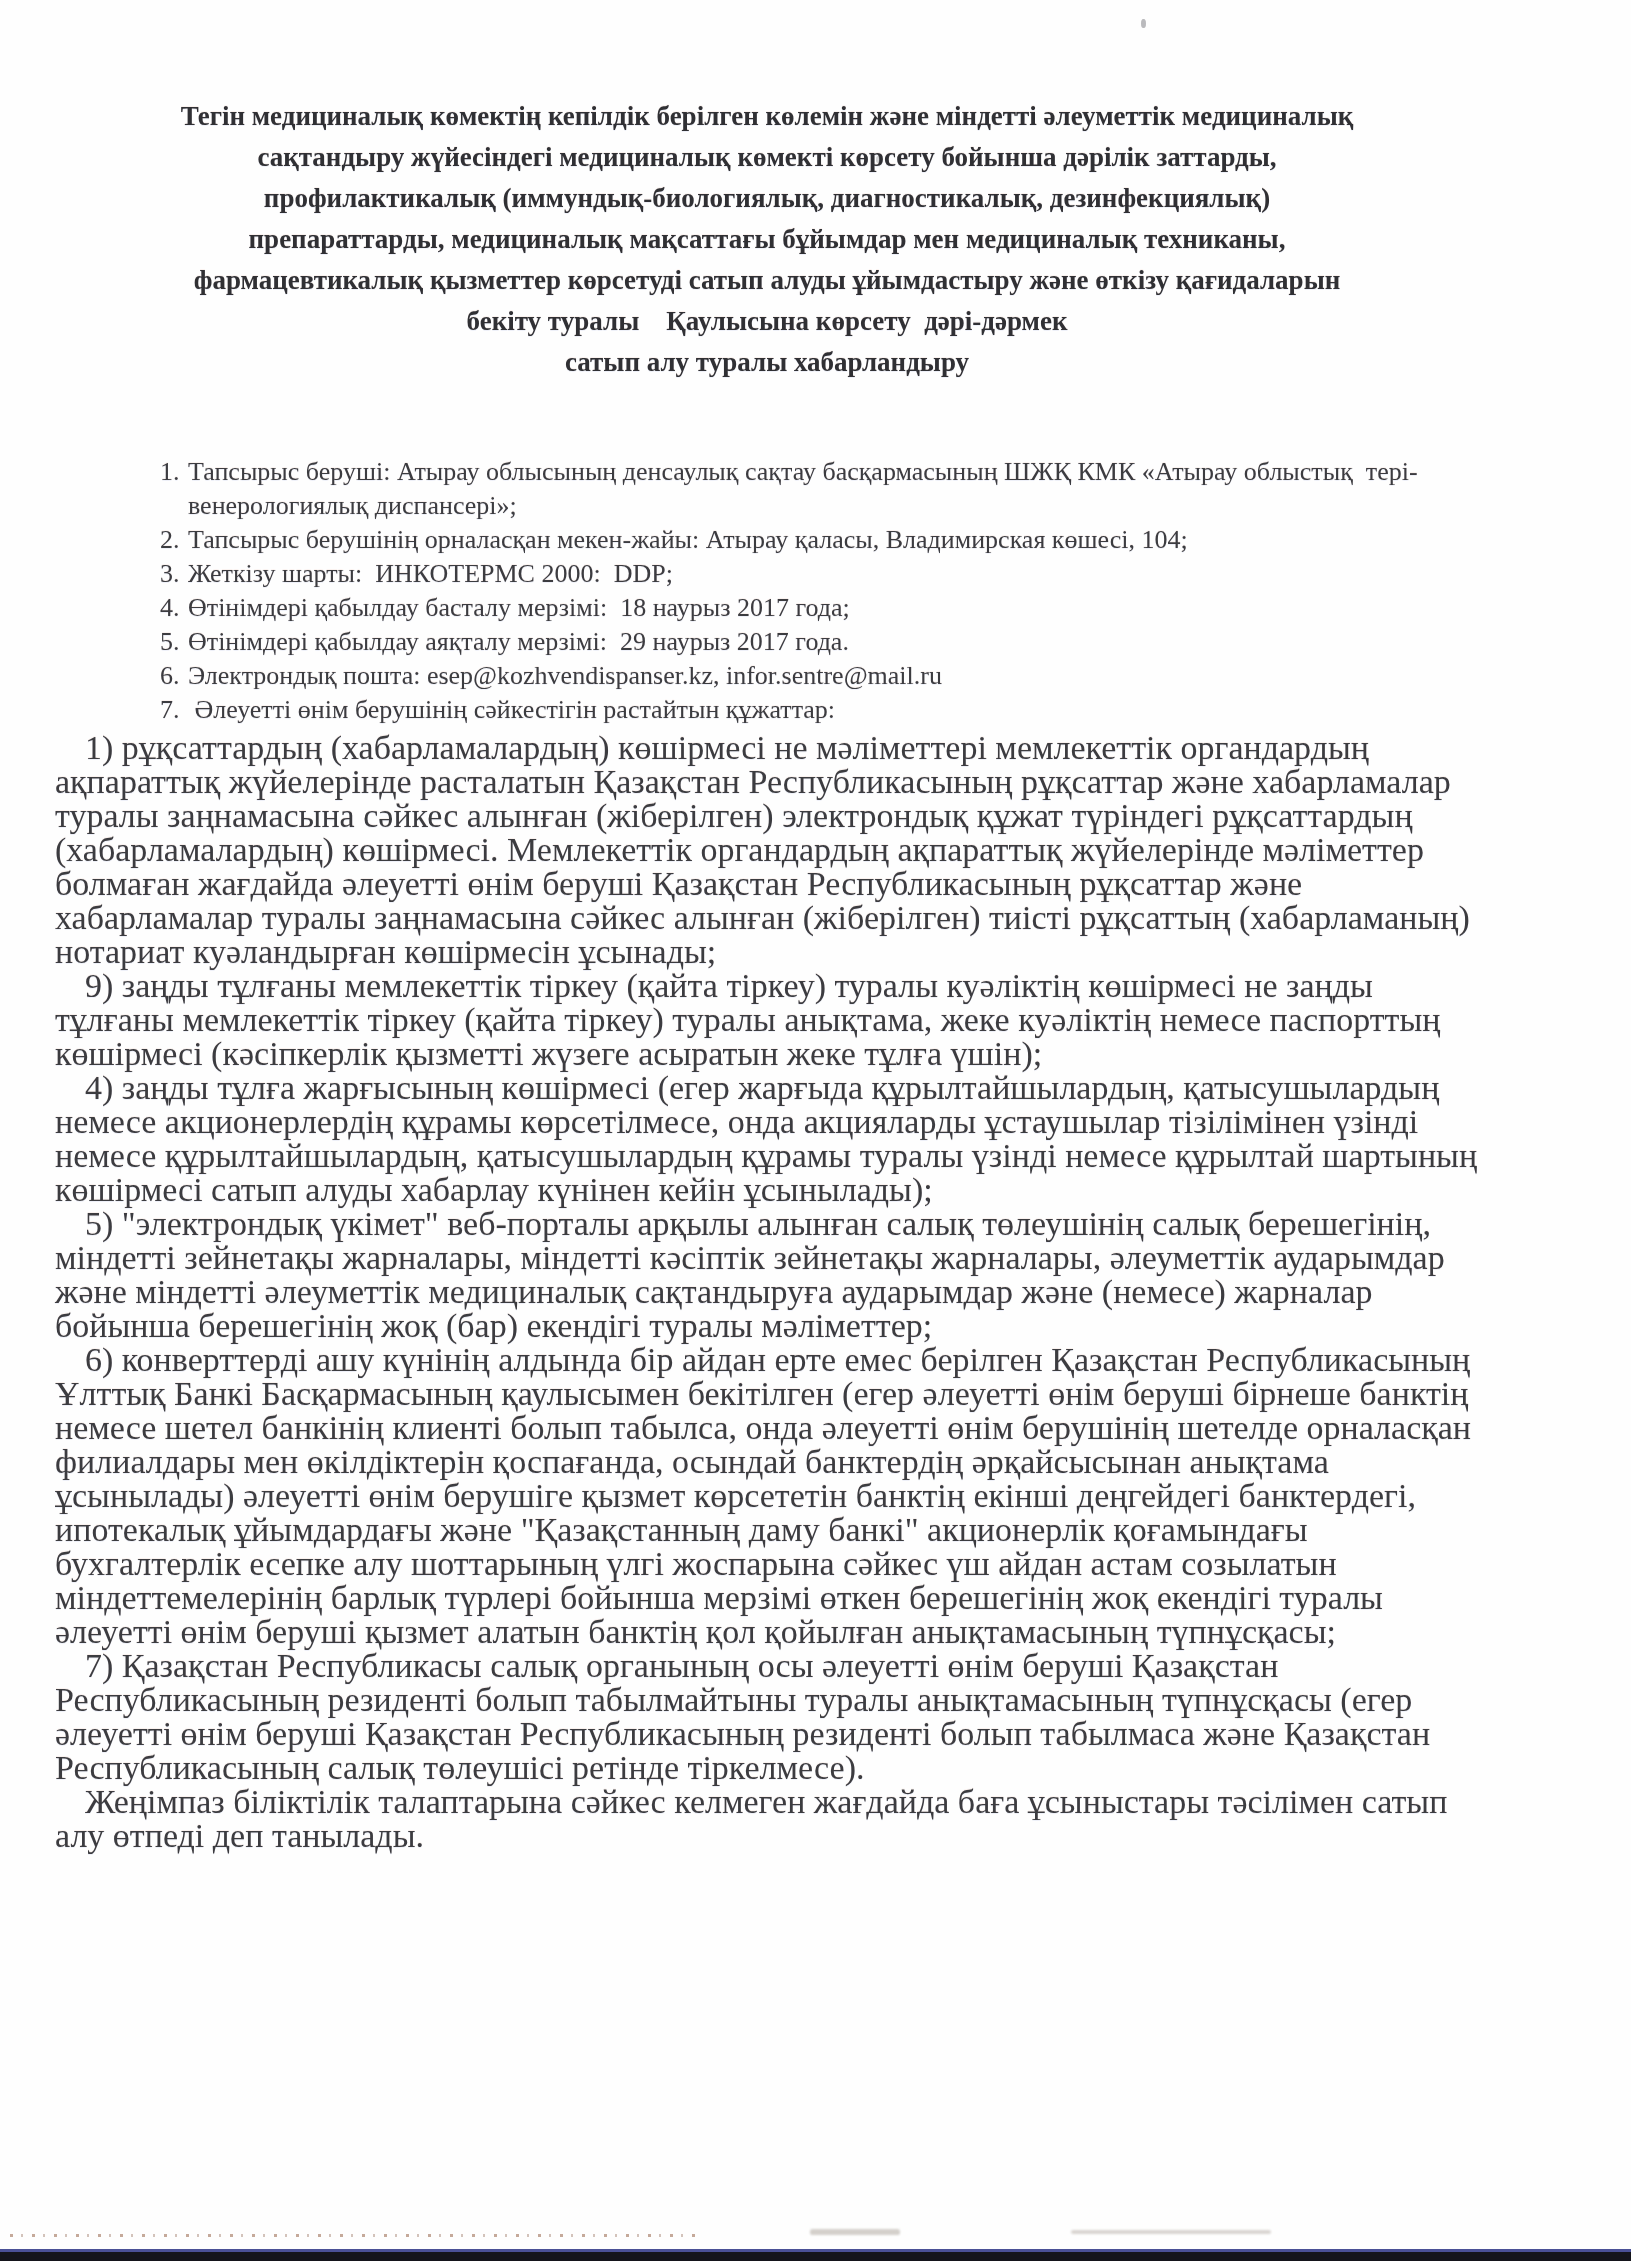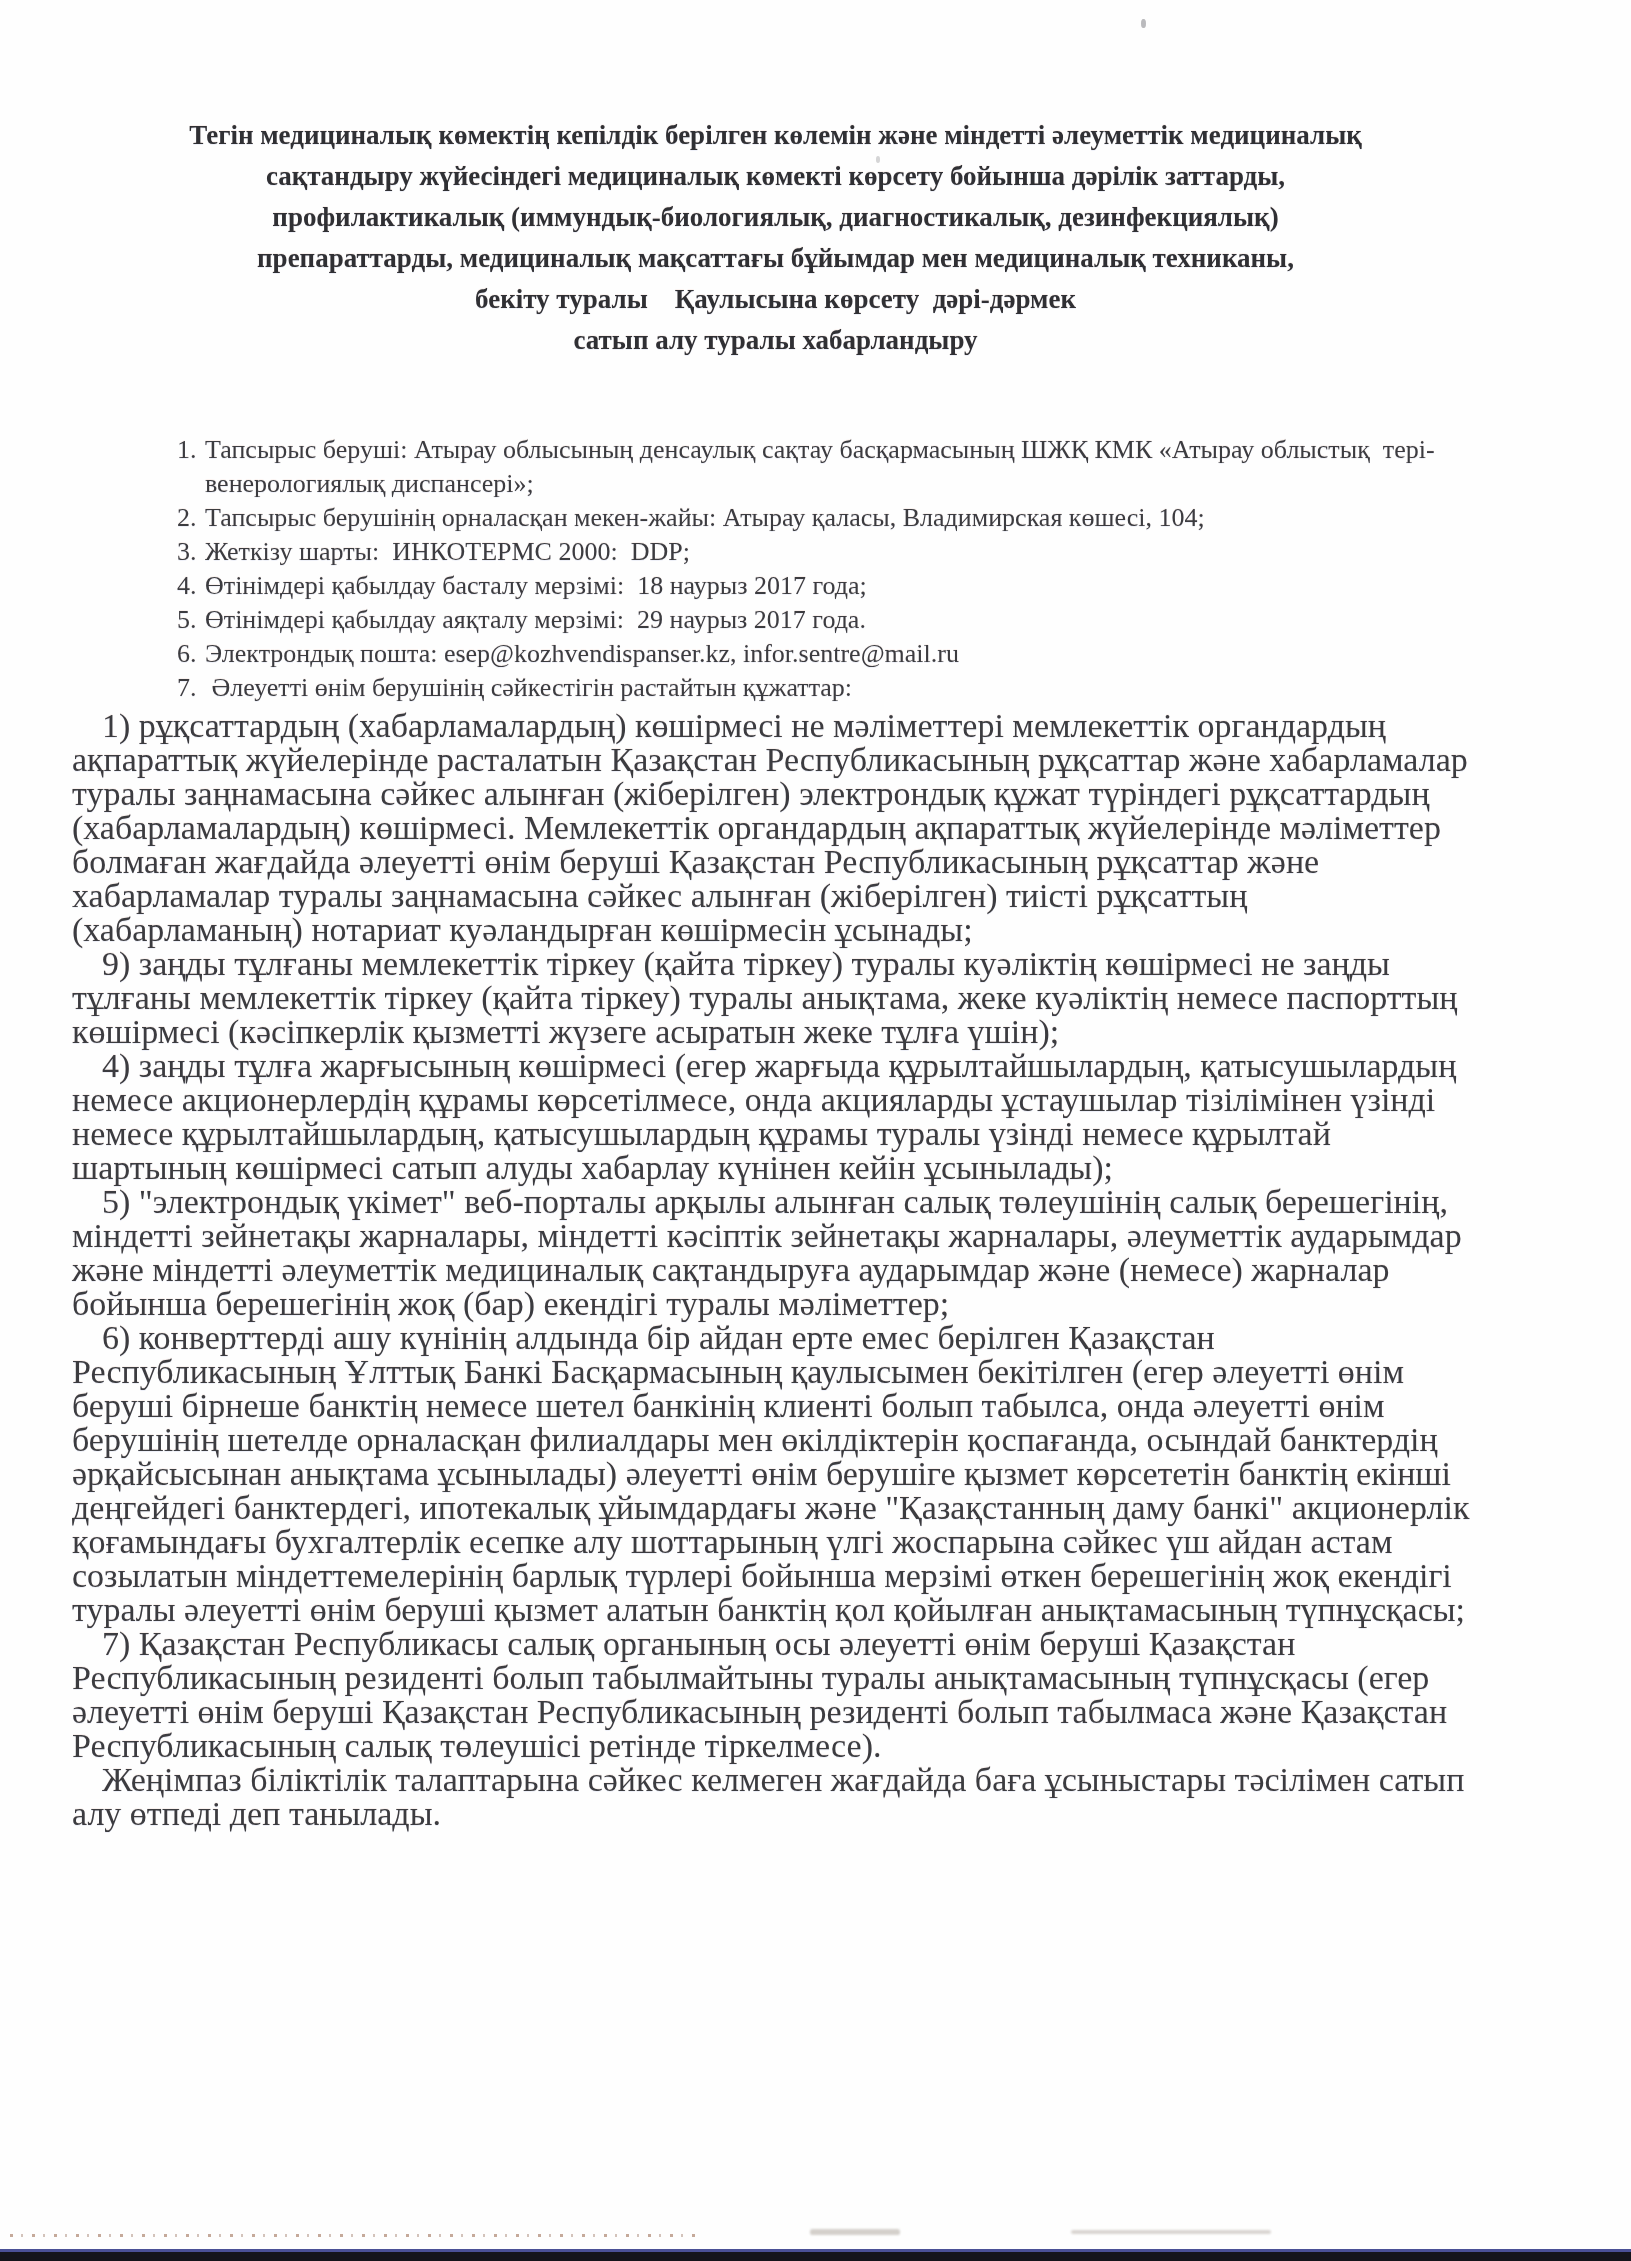--- a/index.html
+++ b/index.html
@@ -12,24 +12,23 @@
     background: #fefefe;
     overflow: hidden;
     font-family: "Liberation Serif", "DejaVu Serif", serif;
     color: #3c3c40;
     
     text-shadow: 0 1.3px 0 rgba(100,120,200,0.10), 0 -0.6px 0 rgba(200,100,70,0.08);
   }
 
   .content {
     position: absolute;
-    left: 72px;
+    left: 55px;
     right: 152px;
     top: 96px;
-    margin-top: 19px;
   }
 
   .doc-title {
     text-align: center;
     font-weight: 700;
     font-size: 27px;
     line-height: 41px;
     color: #303034;
   }
   .title-line { white-space: pre-wrap; }
@@ -117,20 +116,21 @@
 
 <div class="page">
 
   <div class="content">
 
     <div class="doc-title">
       <div class="title-line">Тегін медициналық көмектің кепілдік берілген көлемін және міндетті әлеуметтік медициналық</div>
       <div class="title-line">сақтандыру жүйесіндегі медициналық көмекті көрсету бойынша дәрілік заттарды,</div>
       <div class="title-line">профилактикалық (иммундық-биологиялық, диагностикалық, дезинфекциялық)</div>
       <div class="title-line">препараттарды, медициналық мақсаттағы бұйымдар мен медициналық техниканы,</div>
+      <div class="title-line">фармацевтикалық қызметтер көрсетуді сатып алуды ұйымдастыру және өткізу қағидаларын</div>
       <div class="title-line">бекіту туралы    Қаулысына көрсету  дәрі-дәрмек</div>
       <div class="title-line">сатып алу туралы хабарландыру</div>
     </div>
 
     <div class="top-list">
       <div class="list-row">
         <span class="list-num">1.</span>
         <span class="list-text">Тапсырыс беруші: Атырау облысының денсаулық сақтау басқармасының ШЖҚ КМК «Атырау облыстық  тері-венерологиялық диспансері»;</span>
       </div>
       <div class="list-row">

